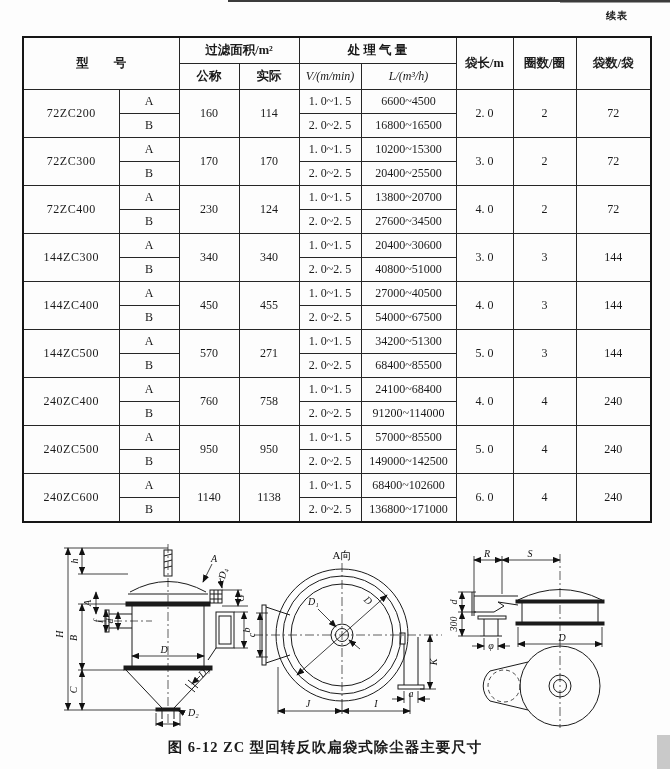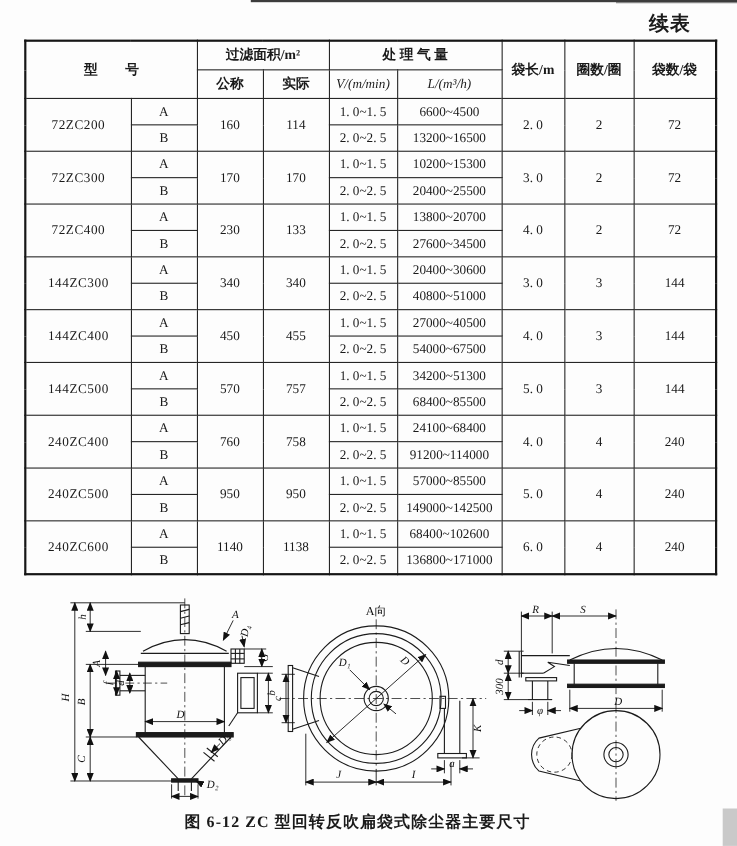--- a/index.html
+++ b/index.html
@@ -3,21 +3,21 @@
 <meta charset="utf-8">
 <style>
   html,body{margin:0;padding:0;}
   body{
     width:670px;height:769px;position:relative;background:#fdfdfd;
     font-family:"Liberation Serif","DejaVu Serif",serif;color:#1a1a1a;
     overflow:hidden;
   }
   .topline{position:absolute;left:228px;top:0;width:442px;height:2px;background:#3c3c3c;}
   .topline-tail{position:absolute;left:560px;top:0;width:110px;height:3px;background:#9a9a9a;}
-  .continued{position:absolute;top:9px;right:42px;font-size:18px;font-weight:bold;letter-spacing:1px;}
+  .continued{position:absolute;top:9px;right:42px;font-size:10px;font-weight:bold;letter-spacing:1px;}
   .tablewrap{position:absolute;left:22px;top:36px;width:628px;}
   table{border-collapse:collapse;table-layout:fixed;width:628px;border:2px solid #161616;}
   th,td{border:1px solid #262626;text-align:center;vertical-align:middle;padding:0;
         font-size:12px;line-height:1.1;overflow:hidden;white-space:nowrap;}
   thead th{font-weight:bold;font-size:12.5px;height:25px;text-align:center;}
   thead .unit{font-weight:normal;font-style:italic;font-size:12px;}
   tbody td{height:23px;font-size:12px;}
   tbody td.model{font-size:12px;letter-spacing:0.5px;}
   .figure-area{position:absolute;left:0;top:530px;width:670px;height:200px;}
   svg{position:absolute;overflow:visible;}
@@ -72,21 +72,21 @@
           <td rowspan="2">114</td>
           <td>1. 0~1. 5</td>
           <td>6600~4500</td>
           <td rowspan="2">2. 0</td>
           <td rowspan="2">2</td>
           <td rowspan="2">72</td>
         </tr>
         <tr>
           <td>B</td>
           <td>2. 0~2. 5</td>
-          <td>13200~16500</td>
+          <td>16800~16500</td>
         </tr>
         <tr>
           <td rowspan="2" class="model">72ZC300</td>
           <td>A</td>
           <td rowspan="2">170</td>
           <td rowspan="2">170</td>
           <td>1. 0~1. 5</td>
           <td>10200~15300</td>
           <td rowspan="2">3. 0</td>
           <td rowspan="2">2</td>
@@ -94,21 +94,21 @@
         </tr>
         <tr>
           <td>B</td>
           <td>2. 0~2. 5</td>
           <td>20400~25500</td>
         </tr>
         <tr>
           <td rowspan="2" class="model">72ZC400</td>
           <td>A</td>
           <td rowspan="2">230</td>
-          <td rowspan="2">133</td>
+          <td rowspan="2">124</td>
           <td>1. 0~1. 5</td>
           <td>13800~20700</td>
           <td rowspan="2">4. 0</td>
           <td rowspan="2">2</td>
           <td rowspan="2">72</td>
         </tr>
         <tr>
           <td>B</td>
           <td>2. 0~2. 5</td>
           <td>27600~34500</td>
@@ -142,21 +142,21 @@
         </tr>
         <tr>
           <td>B</td>
           <td>2. 0~2. 5</td>
           <td>54000~67500</td>
         </tr>
         <tr>
           <td rowspan="2" class="model">144ZC500</td>
           <td>A</td>
           <td rowspan="2">570</td>
-          <td rowspan="2">757</td>
+          <td rowspan="2">271</td>
           <td>1. 0~1. 5</td>
           <td>34200~51300</td>
           <td rowspan="2">5. 0</td>
           <td rowspan="2">3</td>
           <td rowspan="2">144</td>
         </tr>
         <tr>
           <td>B</td>
           <td>2. 0~2. 5</td>
           <td>68400~85500</td>

